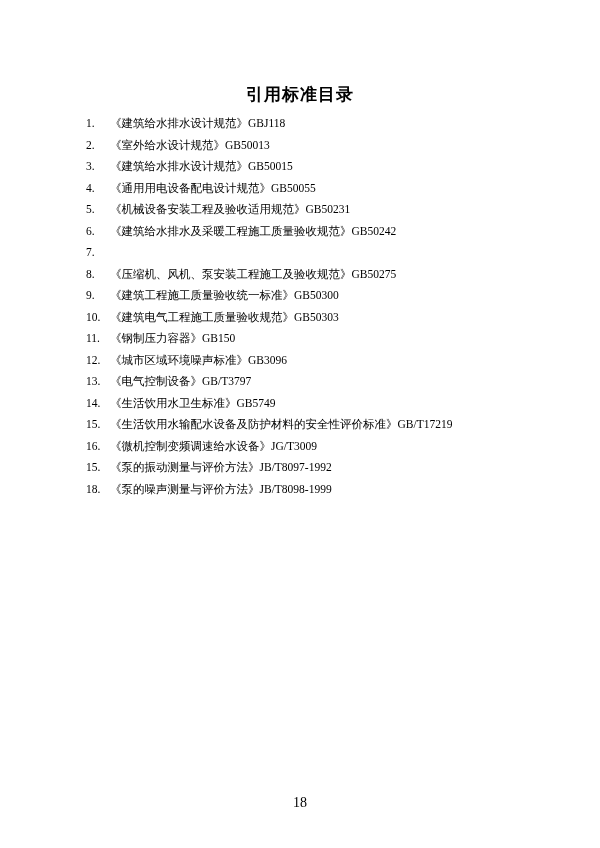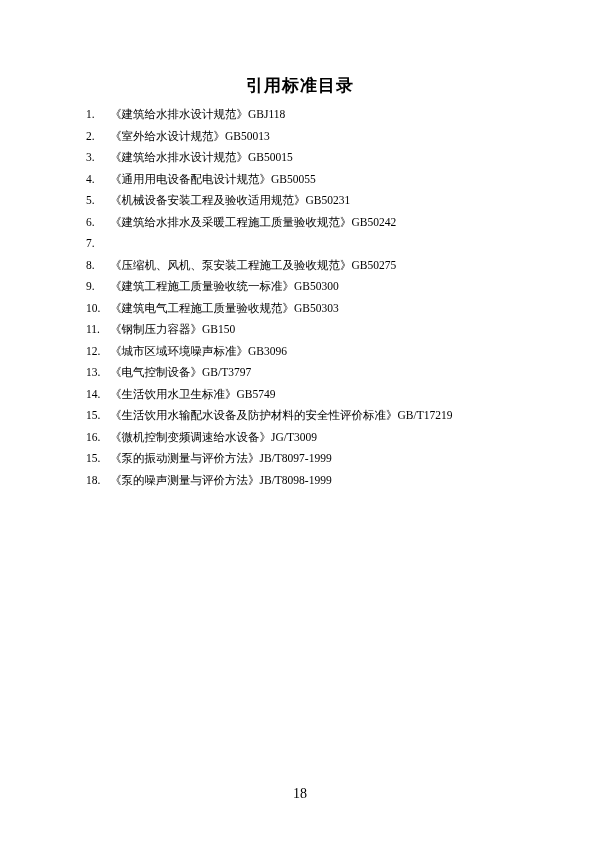--- a/index.html
+++ b/index.html
@@ -20,21 +20,21 @@
     width: 600px;
     height: 848px;
     box-sizing: border-box;
   }
   .doc-title {
     text-align: center;
     font-family: "Liberation Sans", "DejaVu Sans", sans-serif;
     font-weight: bold;
     font-size: 17px;
     letter-spacing: 1px;
-    margin: 0;
+    margin: 9px;
     padding-top: 74px;
     padding-bottom: 0;
     color: #000;
   }
   .list {
     list-style: none;
     margin: 0;
     padding: 0;
     position: absolute;
     top: 104px;
@@ -135,21 +135,21 @@
     <li>
       <span class="num">15.</span>
       <span class="entry">《生活饮用水输配水设备及防护材料的安全性评价标准》GB/T17219</span>
     </li>
     <li>
       <span class="num">16.</span>
       <span class="entry">《微机控制变频调速给水设备》JG/T3009</span>
     </li>
     <li>
       <span class="num">15.</span>
-      <span class="entry">《泵的振动测量与评价方法》JB/T8097-1999</span>
+      <span class="entry">《泵的振动测量与评价方法》JB/T8097-1992</span>
     </li>
     <li>
       <span class="num">18.</span>
       <span class="entry">《泵的噪声测量与评价方法》JB/T8098-1999</span>
     </li>
   </ul>
 
   <div class="page-number">18</div>
 
 </div>

